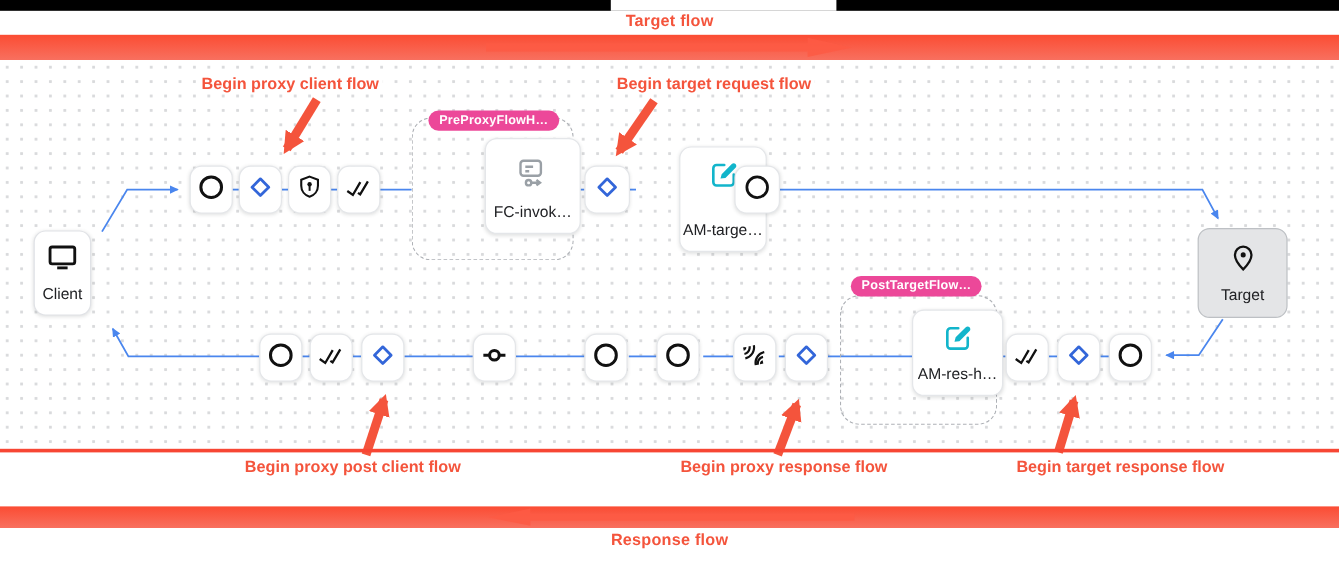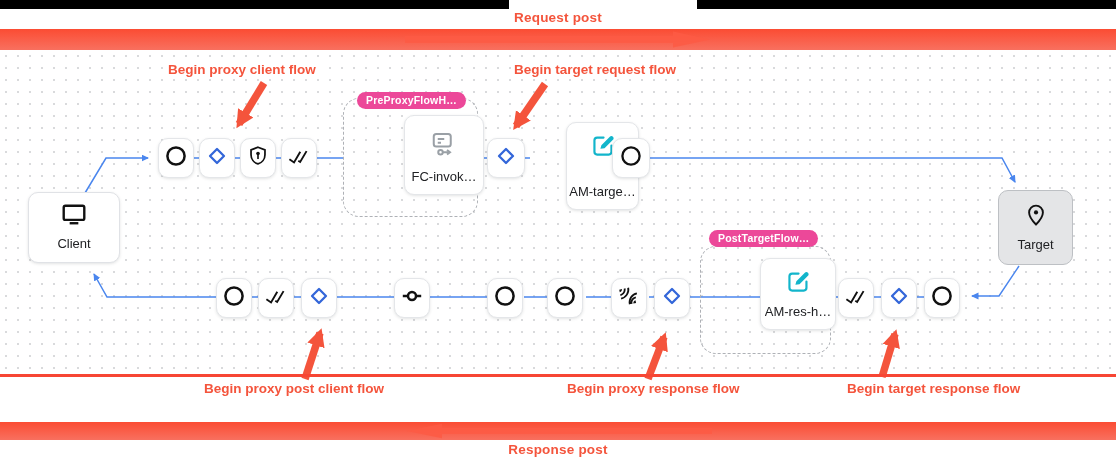--- a/index.html
+++ b/index.html
@@ -44,21 +44,21 @@
 </style>
 </head>
 <body>
 
 <div id="stage">
 
   <div class="grid"></div>
 
   <div class="black-bar"></div>
   <div class="black-bar-gap"></div>
-  <div class="banner-text" style="top:10px;">Request post</div>
+  <div class="banner-text" style="top:10px;">Target flow</div>
   <div class="red-bar" style="top:29px;height:21px;">
     <svg class="layer" width="1116" height="21">
       <polygon points="405,7 673,7 673,2.5 710,10.5 673,18.5 673,14 405,14" fill="#fd5b44" opacity="0.85"></polygon>
     </svg>
   </div>
 
   <svg class="layer" width="1116" height="475">
     <defs>
       <marker id="bhead" markerWidth="8" markerHeight="8" refX="6.5" refY="3.5" orient="auto" markerUnits="userSpaceOnUse">
         <path d="M0,0 L7.5,3.5 L0,7" fill="#4a86ee"></path>
@@ -92,21 +92,21 @@
         <path d="M252,297 H258"></path>
       <path d="M216,297 L107,297 L94,274" marker-end="url(#bhead)"></path>
     </g>
   </svg>
 
   <div class="dashed-group" style="left:343px;top:98px;width:135px;height:119px;"></div>
   <div class="badge" style="left:357px;top:92px;">PreProxyFlowH…</div>
   <div class="dashed-group" style="left:700px;top:246px;width:131px;height:108px;"></div>
   <div class="badge" style="left:709px;top:230px;">PostTargetFlow…</div>
 
-  <div class="endpoint white" style="left:28px;top:192px;width:92px;height:71px;">
+  <div class="endpoint white" style="left:28px;top:192px;width:48px;height:71px;">
     <span>
       <svg width="26" height="22" viewBox="0 0 24 20">
         <rect x="2.5" y="1.5" width="19" height="13" rx="1.6" fill="none" stroke="#111" stroke-width="2.2"></rect>
         <rect x="8" y="16.5" width="8" height="2.2" fill="#111"></rect>
       </svg>
     </span>
     <span class="node-label">Client</span>
   </div>
 
   <div class="endpoint gray" style="left:998px;top:190px;width:75px;height:75px;">
@@ -280,15 +280,15 @@
   <div class="annotation-label" style="left:201px;top:381px;">Begin proxy post client flow</div>
   <div class="annotation-label" style="left:564px;top:381px;">Begin proxy response flow</div>
   <div class="annotation-label" style="left:844px;top:381px;">Begin target response flow</div>
 
   <div class="thin-red-line"></div>
   <div class="red-bar" style="top:422px;height:18px;">
     <svg class="layer" width="1116" height="18">
       <polygon points="712,6 442,6 442,1.8 407,9 442,16.2 442,12 712,12" fill="#fd5b44" opacity="0.85"></polygon>
     </svg>
   </div>
-  <div class="banner-text" style="top:442px;">Response post</div>
+  <div class="banner-text" style="top:442px;">Response flow</div>
 
 </div>
 
 </body></html>

